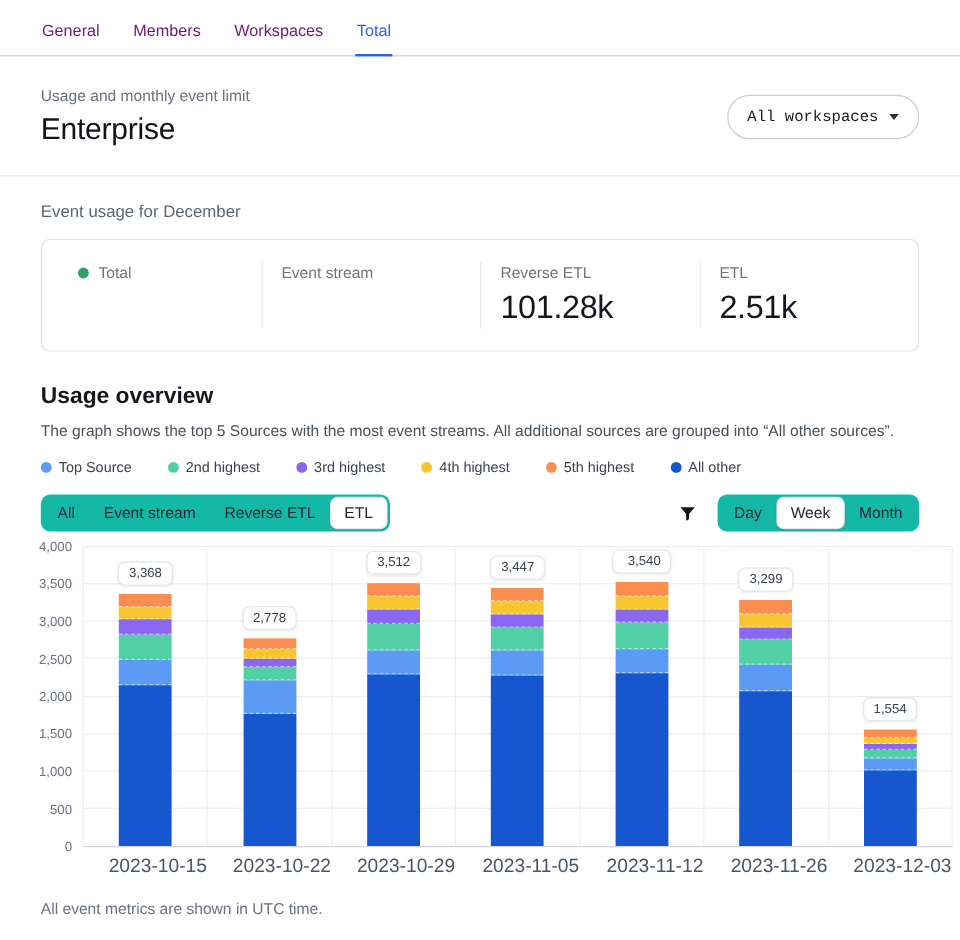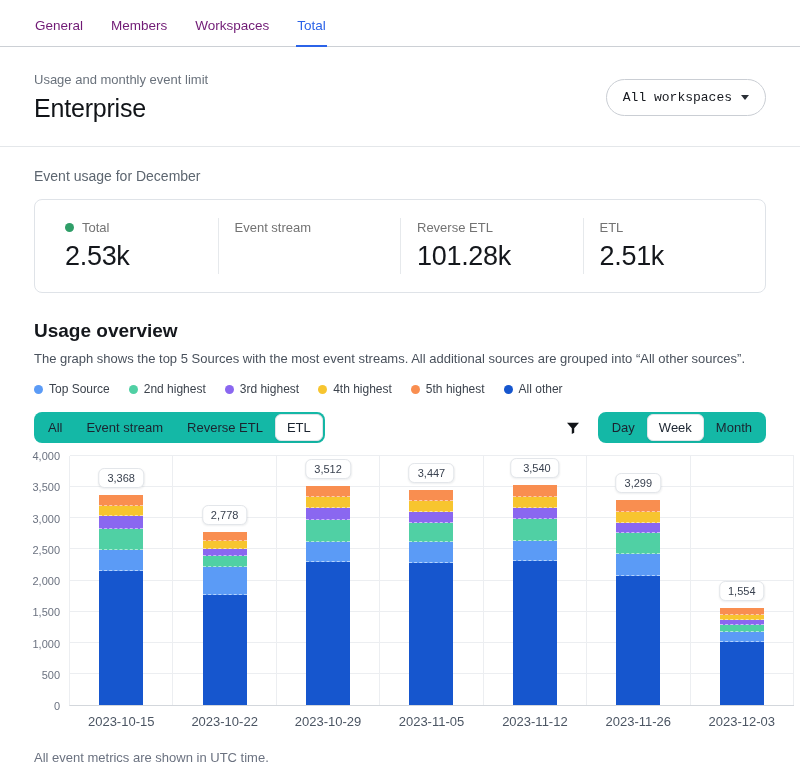--- a/index.html
+++ b/index.html
@@ -42,21 +42,21 @@
   .stat-cell + .stat-cell { border-left: 1px solid #e6e9ec; }
   .stat-cell:first-child { padding-left: 30px; }
   .stat-label-row { display: flex; align-items: center; gap: 8px; font-size: 13px; color: #737373; }
   .stat-dot { width: 9px; height: 9px; border-radius: 50%; flex: 0 0 auto; }
   .stat-value { margin-top: 6px; font-size: 27px; color: #14171c; letter-spacing: -0.3px; }
 
   
   .overview-title { padding: 27px 34px 0; font-size: 19px; font-weight: 700; color: #14171c; }
   .overview-desc { padding: 9px 34px 0; font-size: 13px; color: #49515c; }
 
-  .legend { display: flex; align-items: center; gap: 19px; padding: 16px 34px 0; }
+  .legend { display: flex; align-items: center; gap: 30px; padding: 16px 34px 0; }
   .legend-item { display: flex; align-items: center; gap: 6px; cursor: pointer; }
   .legend-item .dot { width: 9px; height: 9px; border-radius: 50%; }
   .legend-label { font-size: 12px; color: #3c434d; }
 
   
   .controls-row { display: flex; justify-content: space-between; align-items: center; padding: 16px 34px 0; }
   .seg { display: flex; background: #14b8a6; border-radius: 8px; padding: 2px; }
   .seg-item {
     background: transparent; border: 1px solid transparent; border-radius: 6px;
     font-family: inherit; font-size: 13px; color: #1b2430; padding: 5px 11px; cursor: pointer; white-space: nowrap;
@@ -80,21 +80,21 @@
     display: flex; flex-direction: column-reverse; justify-content: flex-start;
   }
   .bar-seg { width: 100%; }
   .bar-seg + .bar-seg { border-bottom: 1px dashed rgba(255,255,255,.55); }
   .badge {
     position: absolute; left: 50%; transform: translateX(-50%);
     background: #fff; border: 1px solid #e3e6ea; border-radius: 6px;
     padding: 3px 8px; font-size: 11px; color: #3a4250; white-space: nowrap;
     box-shadow: 0 1px 2px rgba(16,24,40,.07);
   }
-  .xtick { position: absolute; top: calc(100% + 9px); left: 0; right: 0; text-align: center; font-size: 13px; color: #4b5563; }
+  .xtick { position: absolute; top: calc(100% + 9px); left: 0; right: 0; text-align: right; font-size: 16px; color: #4b5563; }
 
   .footer-note { padding: 44px 34px 0; font-size: 13px; color: #6b7280; }
 </style>
 </head>
 <body>
 
 <nav class="tabs">
   <button class="tab">General</button>
   <button class="tab">Members</button>
   <button class="tab">Workspaces</button>
@@ -115,21 +115,20 @@
 <hr class="divider">
 
 <div class="section-label">Event usage for December</div>
 
 <div class="stats-card">
   <div class="stat-cell">
     <div class="stat-label-row">
       <span class="stat-dot" style="background: rgb(47, 158, 104);"></span>
       <span>Total</span>
     </div>
-    <div class="stat-value">2.53k</div>
   </div>
   <div class="stat-cell">
     <div class="stat-label-row">
         <span>Event stream</span>
       </div>
   </div>
   <div class="stat-cell">
     <div class="stat-label-row">
         <span>Reverse ETL</span>
       </div>

